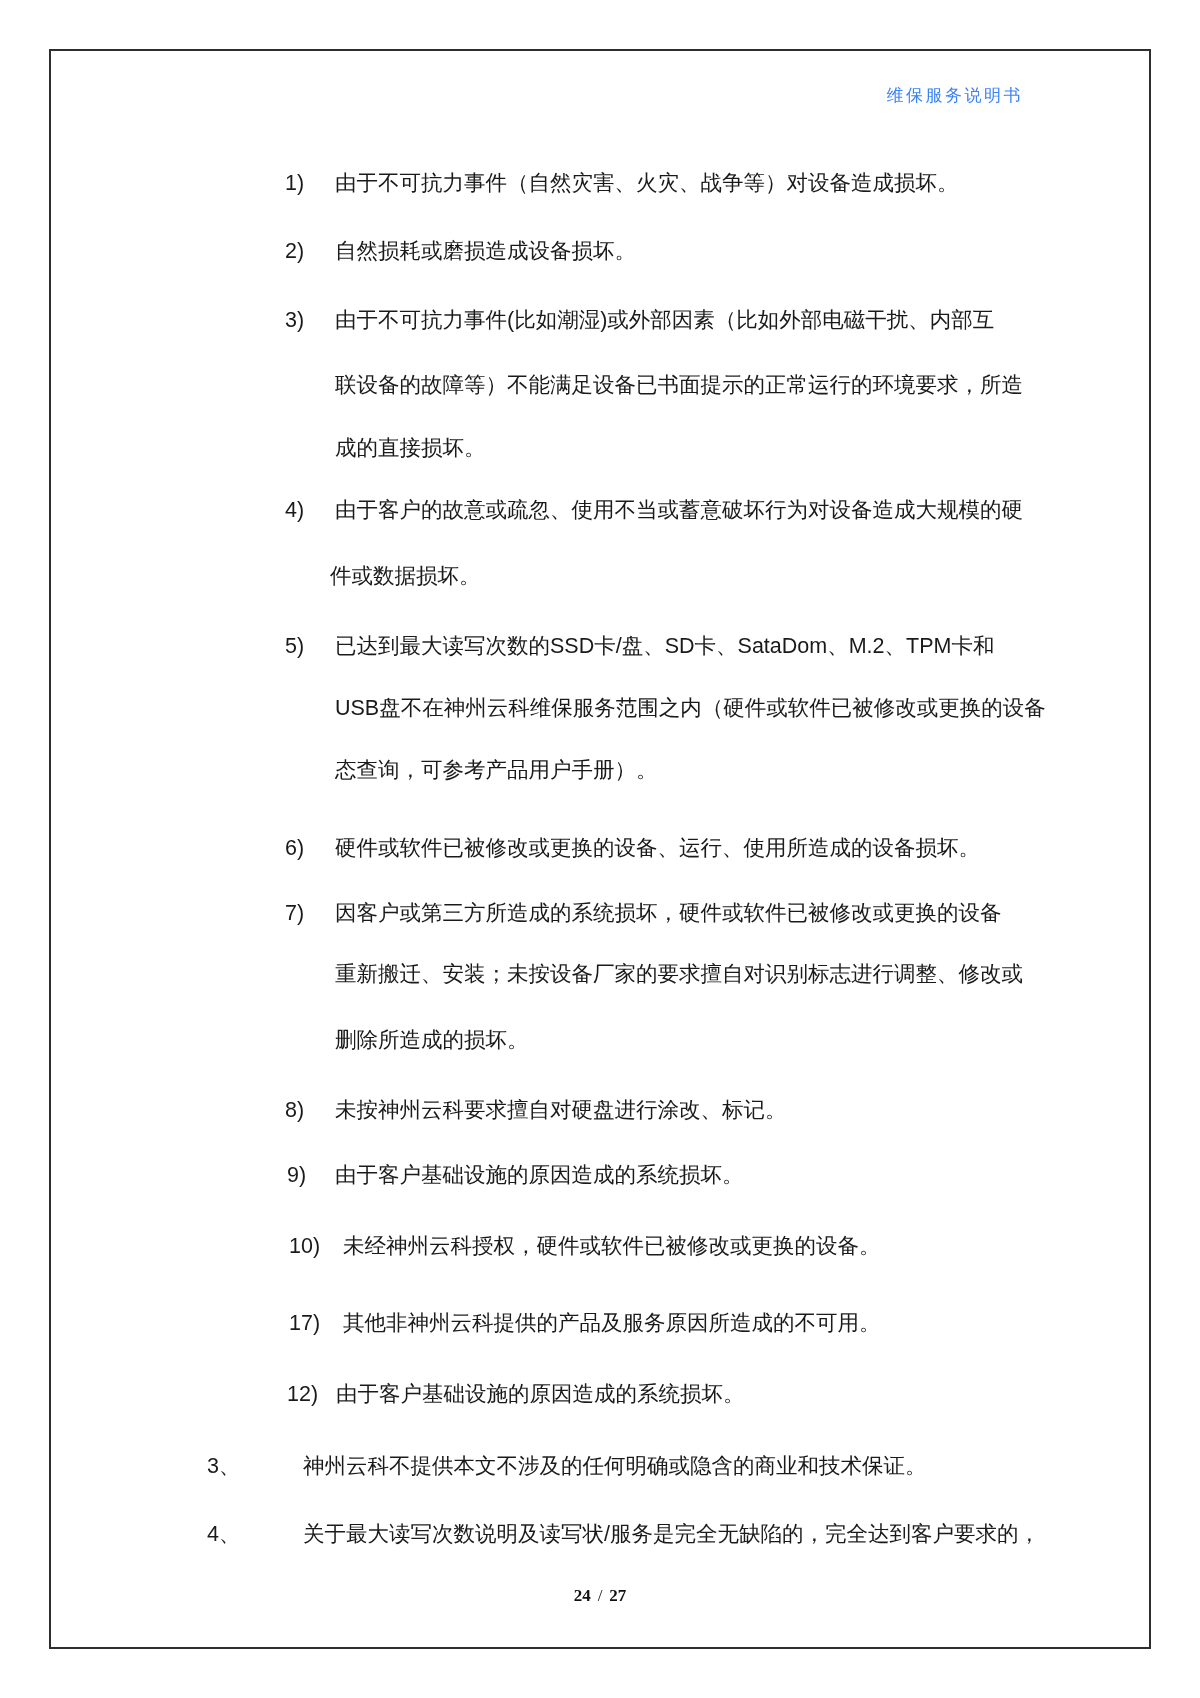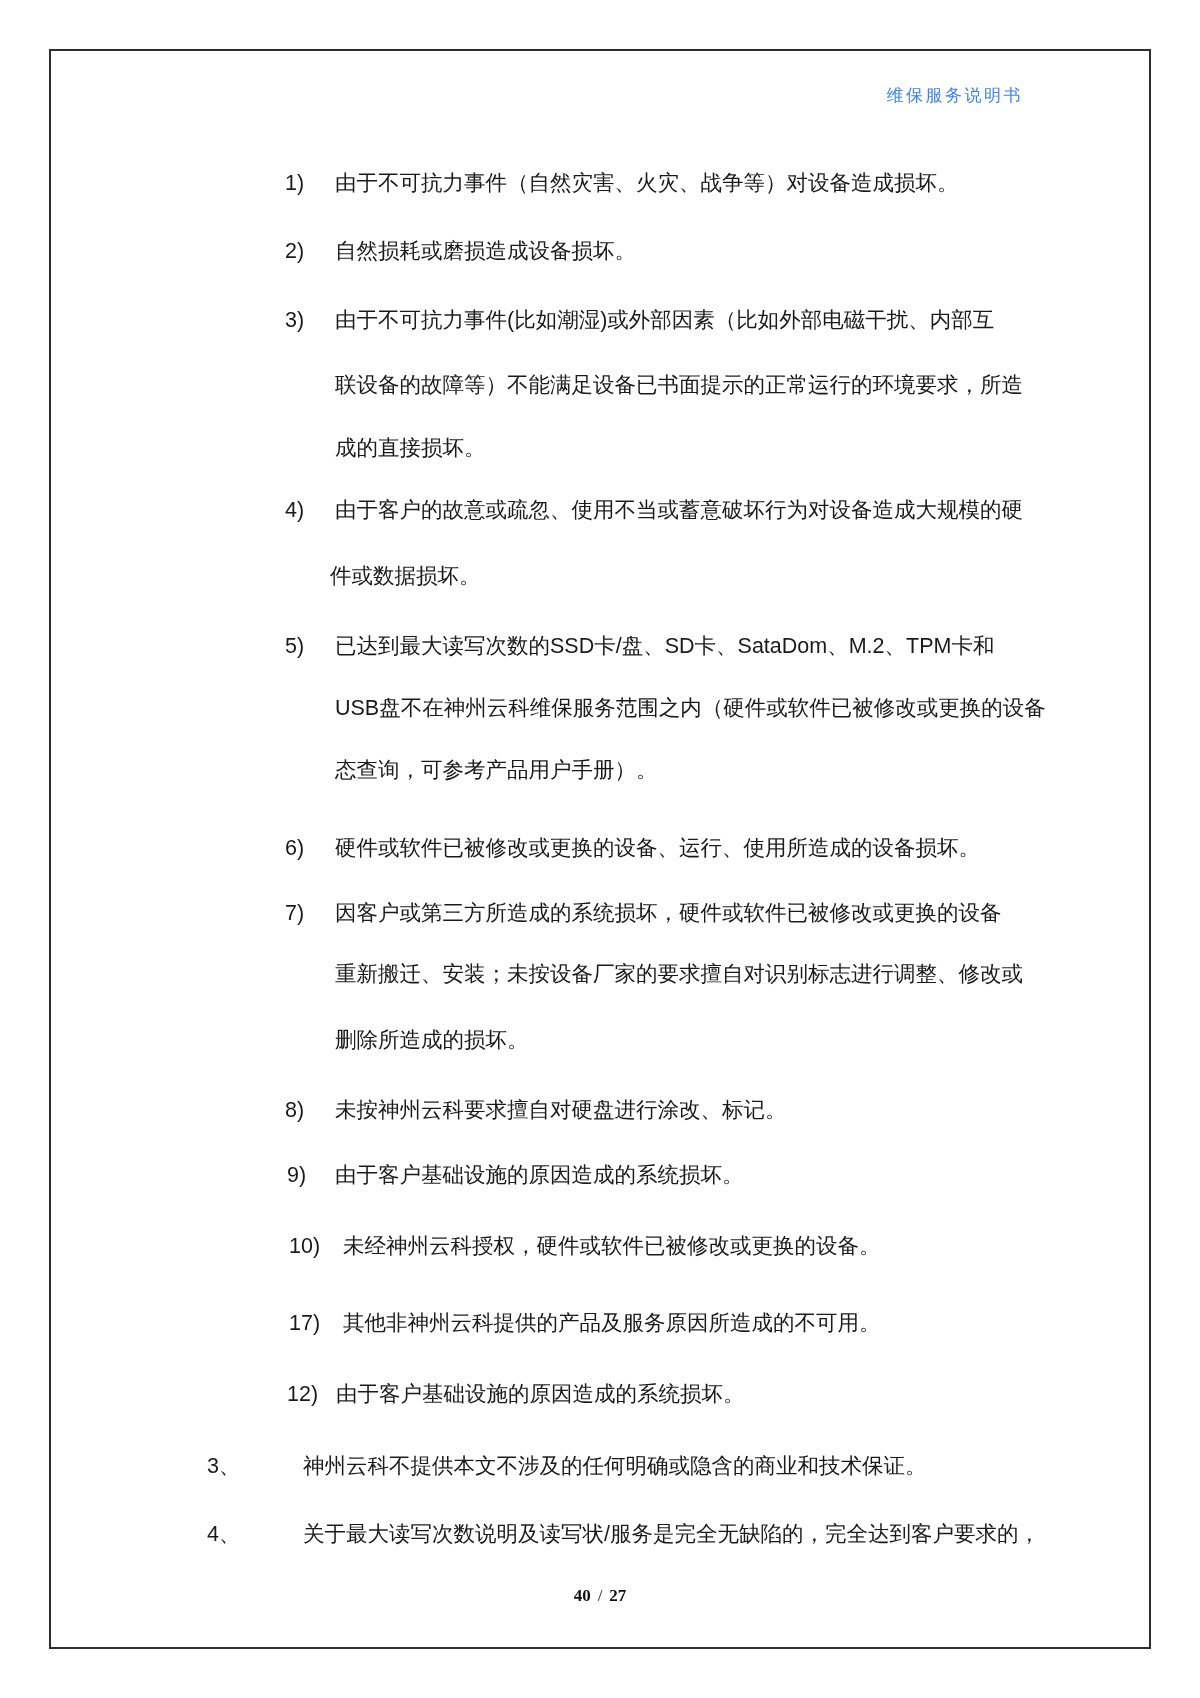--- a/index.html
+++ b/index.html
@@ -105,16 +105,16 @@
 
   <div>
     <span class="num" id="mn3">3、</span>
     <div class="line" id="ml3">神州云科不提供本文不涉及的任何明确或隐含的商业和技术保证。</div>
 
     <span class="num" id="mn4">4、</span>
     <div class="line" id="ml4">关于最大读写次数说明及读写状/服务是完全无缺陷的，完全达到客户要求的，</div>
   </div>
 
   <div class="footer">
-    <span class="pg">40</span><span class="sep">/</span><span class="pg">27</span>
+    <span class="pg">24</span><span class="sep">/</span><span class="pg">27</span>
   </div>
 
 </div>
 
 </body></html>

